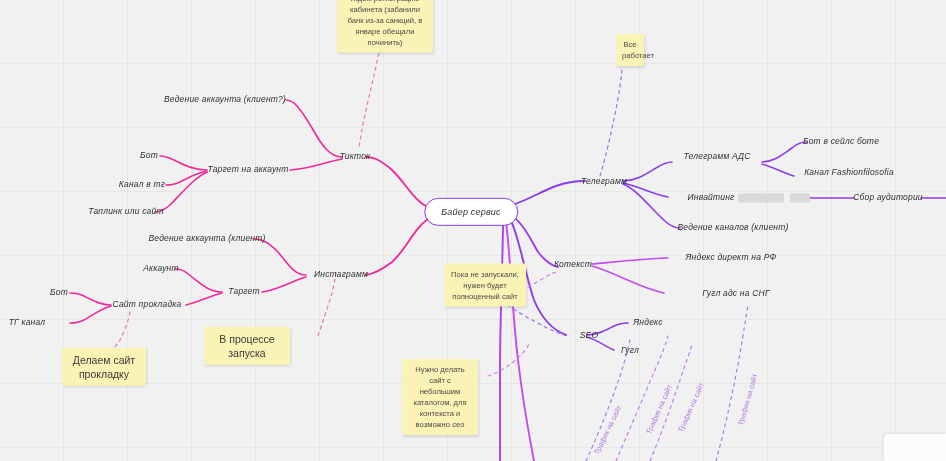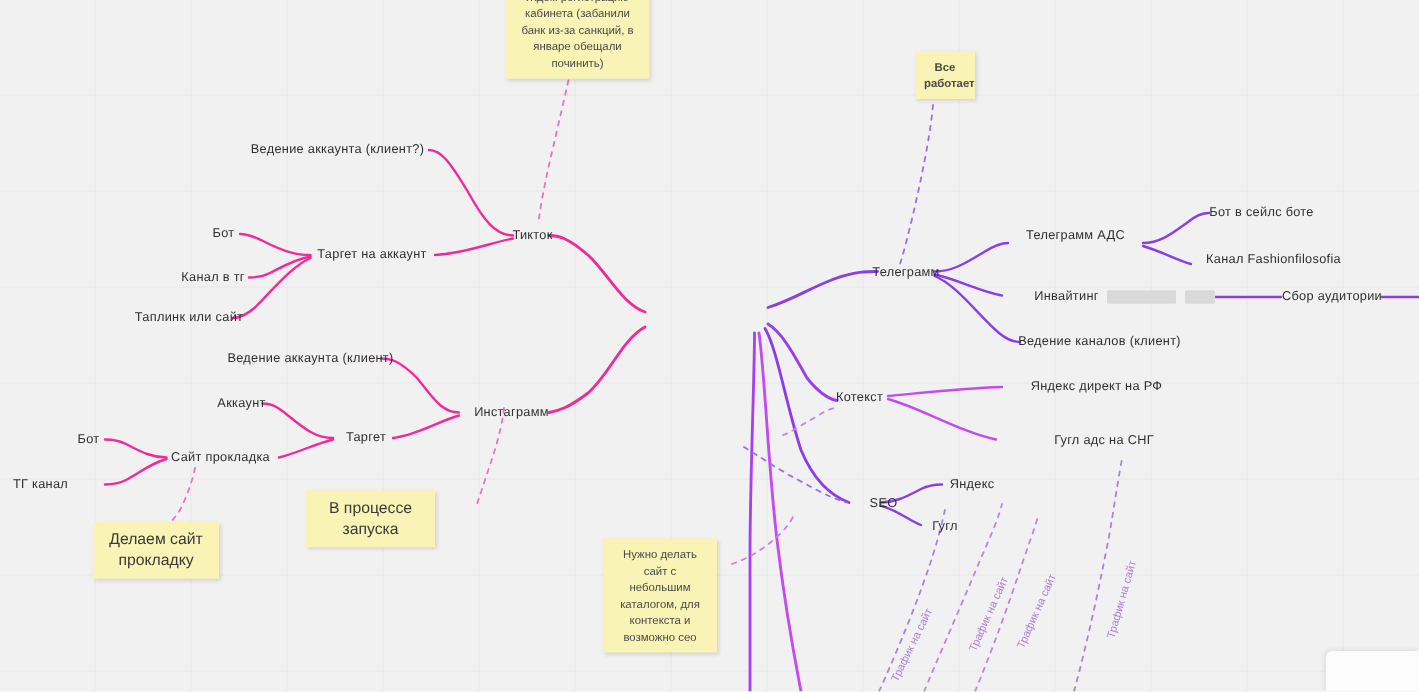--- a/index.html
+++ b/index.html
@@ -22,20 +22,21 @@
   #edges { position: absolute; left: 0; top: 0; width: 946px; height: 461px; }
   .node {
     position: absolute;
     white-space: nowrap;
     color: #2f2f2f;
     font-size: 8.5px;
     letter-spacing: .2px;
     transform: translate(-50%, -50%);
     text-align: left;
     line-height: 1.15;
+    font-style: italic;
   }
   .node.central {
     border: 1.6px solid #8b3ee8;
     border-radius: 16px;
     background: #ffffff;
     padding: 8px 16px;
     font-size: 9px;
     color: #333;
   }
   .note {
@@ -128,20 +129,23 @@
       <path d="M496,298 C506,304 520,314 536,322 C550,330 558,333 564,335" stroke="#9b6fe8" stroke-width="1.2" stroke-dasharray="3 4"></path>
       <path d="M488,376 C500,372 512,364 520,356 C526,350 528,346 530,342" stroke="#c97fe8" stroke-width="1.2" stroke-dasharray="3 4"></path>
 
       <path d="M586,461 C600,430 612,400 620,376 C626,358 628,348 630,340" stroke="#a87fe8" stroke-width="1.2" stroke-dasharray="3 4"></path>
       <path d="M616,461 C630,428 644,396 654,372 C662,354 666,344 668,336" stroke="#c27fee" stroke-width="1.2" stroke-dasharray="3 4"></path>
       <path d="M650,461 C662,432 672,404 680,380 C686,362 690,352 692,344" stroke="#c27fee" stroke-width="1.2" stroke-dasharray="3 4"></path>
       <path d="M716,461 C726,424 734,386 740,354 C744,330 746,316 748,306" stroke="#b07de0" stroke-width="1.2" stroke-dasharray="3 4"></path>
     </g>
   </svg>
 
+  <div class="node central" style="left:471px; top:212px;">
+    <span>Байер сервис</span>
+  </div>
 
   <div class="node" style="left:355px; top:157px;">Тикток</div>
   <div class="node" style="left:225px; top:100px;">Ведение аккаунта (клиент?)</div>
   <div class="node" style="left:248px; top:170px;">Таргет на аккаунт</div>
   <div class="node" style="left:149px; top:156px;">Бот</div>
   <div class="node" style="left:142px; top:185px;">Канал в тг</div>
   <div class="node" style="left:126px; top:212px;">Таплинк или сайт</div>
 
   <div class="node" style="left:341px; top:275px;">Инстаграмм</div>
   <div class="node" style="left:207px; top:239px;">Ведение аккаунта (клиент)</div>
@@ -162,21 +166,22 @@
   <div class="node" style="left:888px; top:198px;">Сбор аудитории</div>
 
   <div class="node" style="left:573px; top:265px;">Котекст</div>
   <div class="node" style="left:731px; top:258px;">Яндекс директ на РФ</div>
   <div class="node" style="left:722px; top:294px;padding-left:28px;">Гугл адс на СНГ</div>
   <div class="node" style="left:577px; top:336px;margin-left:12px;">SEO</div>
   <div class="node" style="left:648px; top:323px;">Яндекс</div>
   <div class="node" style="left:630px; top:351px;">Гугл</div>
 
   <div class="note" style="left:385px; top:20px; width:96px;">Ждем регистрацию кабинета (забанили банк из-за санкций, в январе обещали починить)</div>
-  <div class="note" style="left:630px; top:50px; width:40px;font-weight:bold;">Все работает</div>
+  <div class="note" style="left:630px; top:50px; width:28px;">Все работает</div>
+  <div class="note" style="left:485px; top:285px; width:82px;">Пока не запускали, нужен будет полноценный сайт</div>
   <div class="note" style="left:440px; top:397px; width:76px;">Нужно делать сайт с небольшим каталогом, для контекста и возможно сео</div>
   <div class="note big" style="left:104px; top:367px; width:84px;">Делаем сайт прокладку</div>
   <div class="note big" style="left:247px; top:346px; width:86px;">В процессе запуска</div>
 
   <div class="rot-label" style="left:592px; top:452px; transform: rotate(-64deg);">Трафик на сайт</div>
   <div class="rot-label" style="left:644px; top:432px; transform: rotate(-66deg);">Трафик на сайт</div>
   <div class="rot-label" style="left:676px; top:430px; transform: rotate(-66deg);">Трафик на сайт</div>
   <div class="rot-label" style="left:736px; top:424px; transform: rotate(-74deg);">Трафик на сайт</div>
 
   <div class="panel" style="left:884px; top:434px; width:62px; height:27px;"></div>

